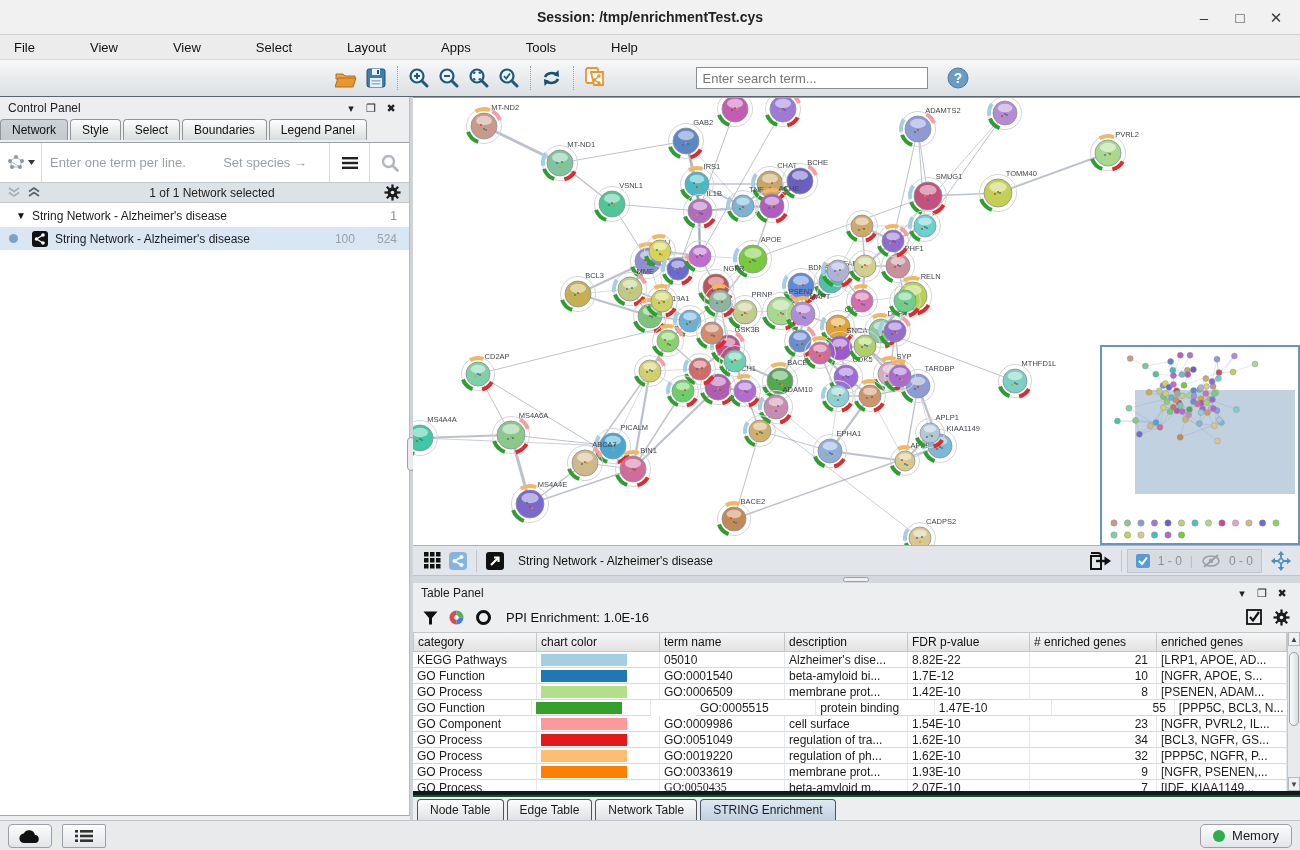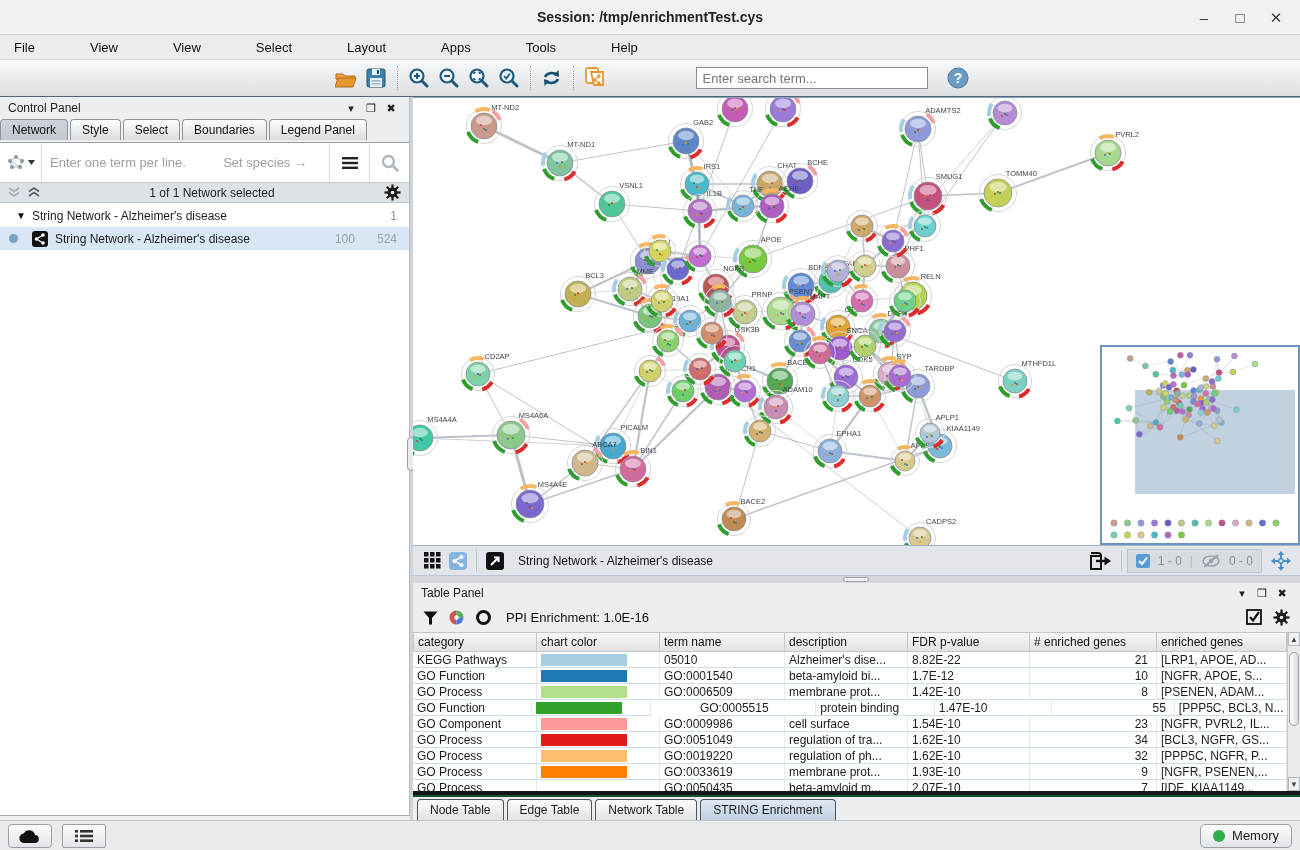--- a/index.html
+++ b/index.html
@@ -2072,21 +2072,21 @@
                 </div>
                 <div class="tbl-td" style="width: 125px;">GO:0033619</div>
                 <div class="tbl-td" style="width: 123px;">membrane prot...</div>
                 <div class="tbl-td" style="width: 122px;">1.93E-10</div>
                 <div class="tbl-td num" style="width: 127px;">9</div>
                 <div class="tbl-td" style="width: 130px;">[NGFR, PSENEN,...</div>
               </div>
               <div class="tbl-row">
                 <div class="tbl-td" style="width: 124px;">GO Process</div>
                 <div class="tbl-td" style="width: 123px;"></div>
-                <div class="tbl-td" style="width: 125px;">GO:0050435</div>
+                <div class="tbl-td" style="width: 125px; font-family: Liberation Serif, serif;">GO:0050435</div>
                 <div class="tbl-td" style="width: 123px;">beta-amyloid m...</div>
                 <div class="tbl-td" style="width: 122px;">2.07E-10</div>
                 <div class="tbl-td num" style="width: 127px;">7</div>
                 <div class="tbl-td" style="width: 130px;">[IDE, KIAA1149...</div>
               </div>
             </div>
           <div class="blackbar"></div>
           <div class="vscroll">
             <span class="vs-arrow" style="top:0">▲</span>
             <span class="vs-thumb"></span>

